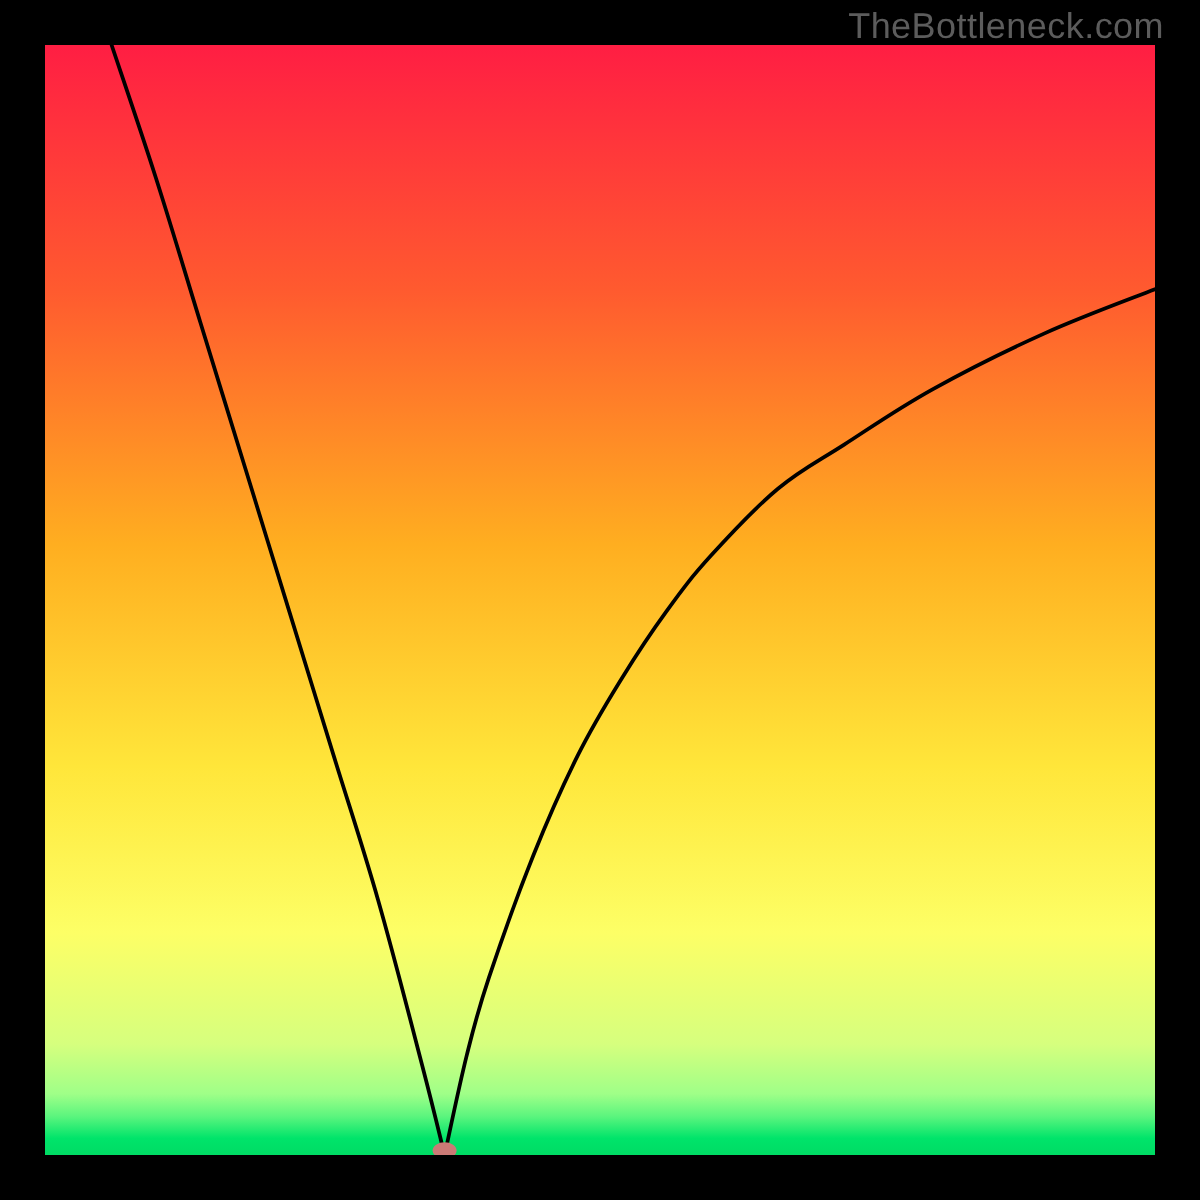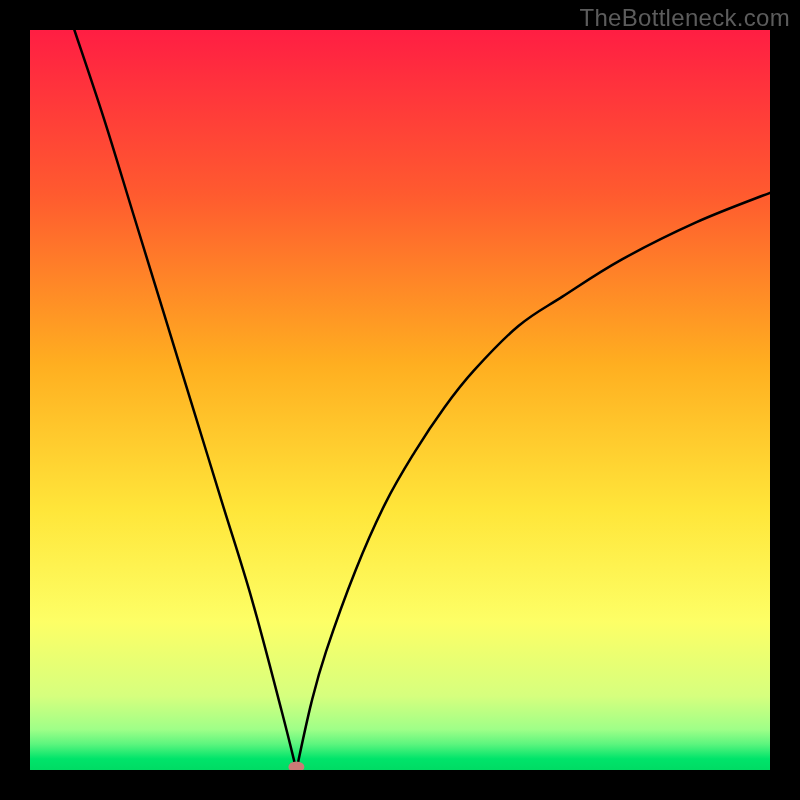--- a/index.html
+++ b/index.html
@@ -13,21 +13,21 @@
   }
   .frame {
     position: relative;
     width: 800px;
     height: 800px;
     background: #000000;
   }
   .watermark {
     position: absolute;
     top: 4px;
-    right: 10px;
+    right: 24px;
     color: #5c5c5c;
     font-size: 24px;
     font-weight: 500;
     letter-spacing: 0.3px;
     user-select: none;
   }
   .plot-area {
     position: absolute;
     left: 30px;
     top: 30px;

